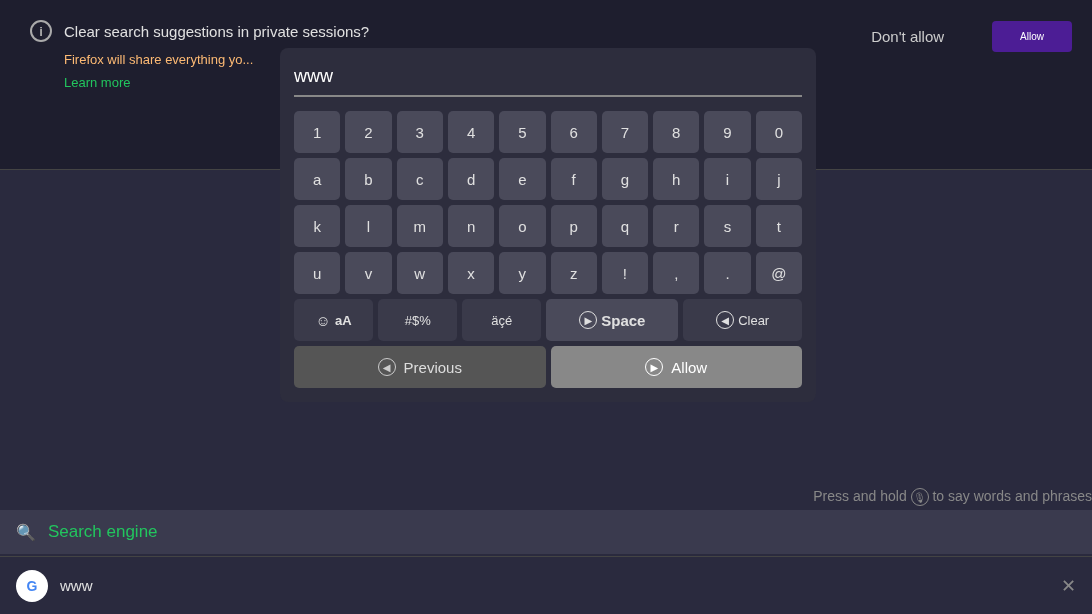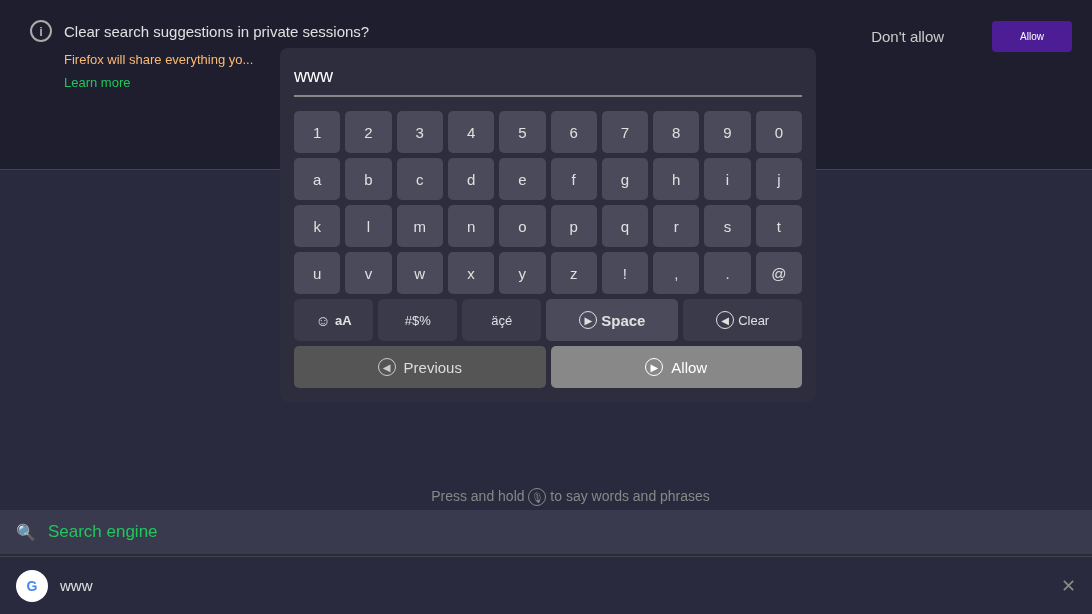--- a/index.html
+++ b/index.html
@@ -239,21 +239,21 @@
       display: flex;
       align-items: center;
       justify-content: center;
       gap: 8px;
     }
 
     .press-hint {
       position: absolute;
       bottom: 108px;
       left: 16px; right: 0;
-      text-align: center;
+      text-align: right;
       color: #888;
       font-size: 14px;
       padding-left: 33px;
     }
 
     .circle-icon {
       display: inline-flex;
       align-items: center;
       justify-content: center;
       width: 18px; height: 18px;

